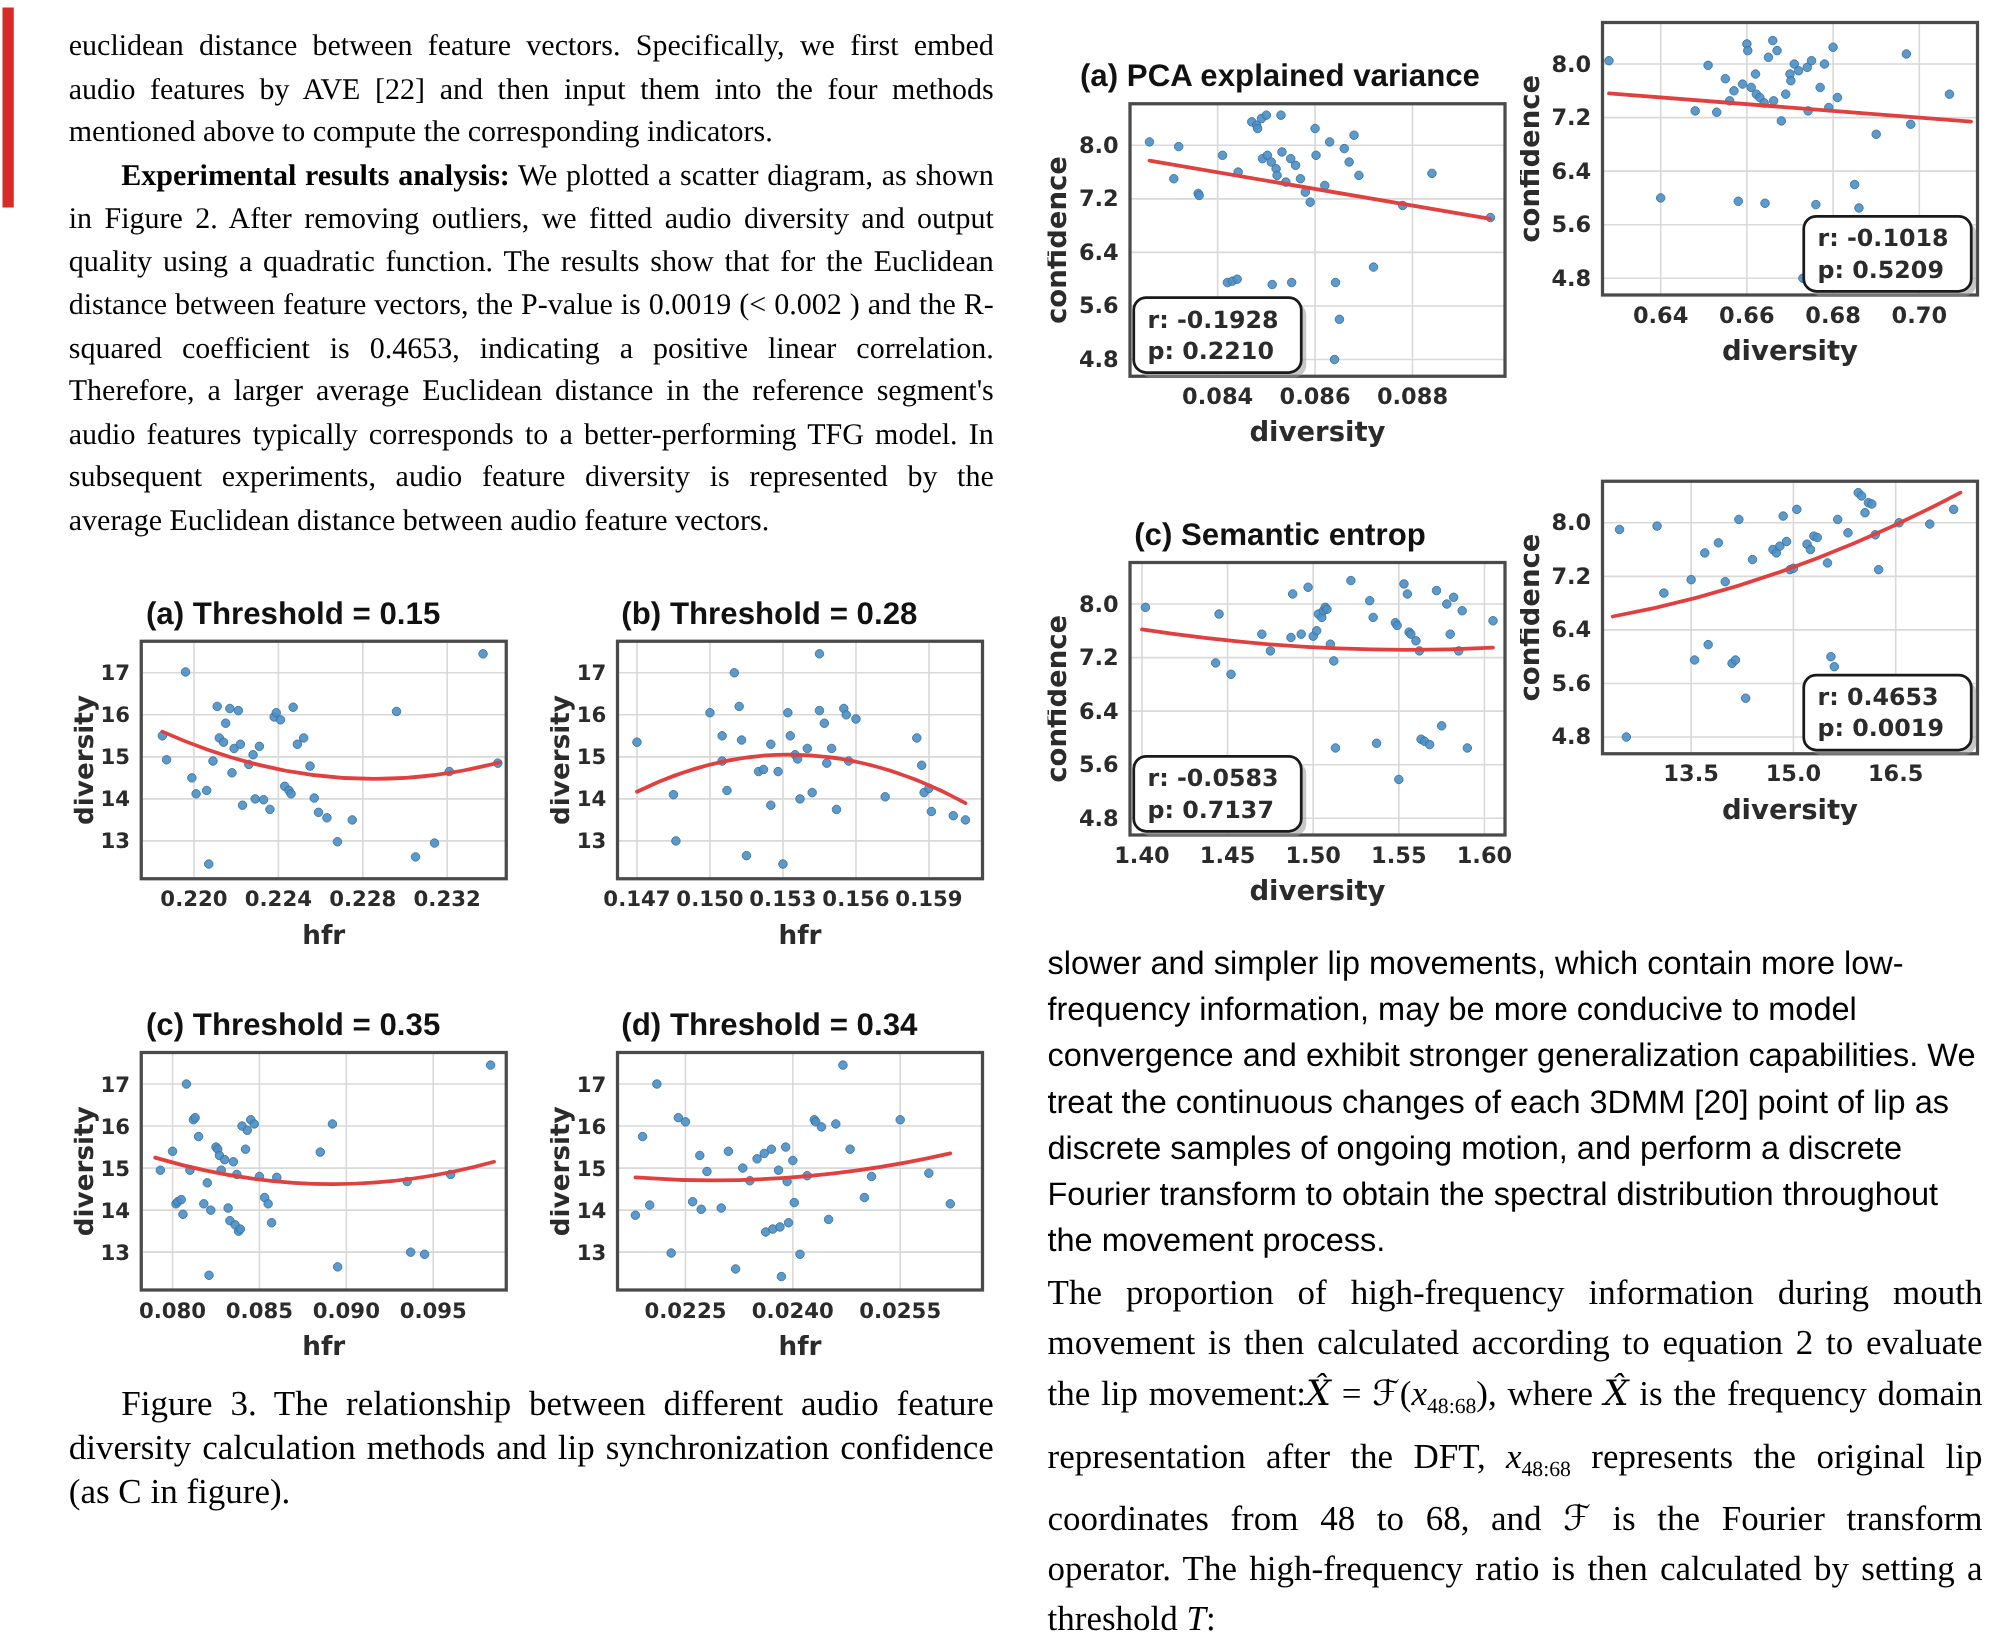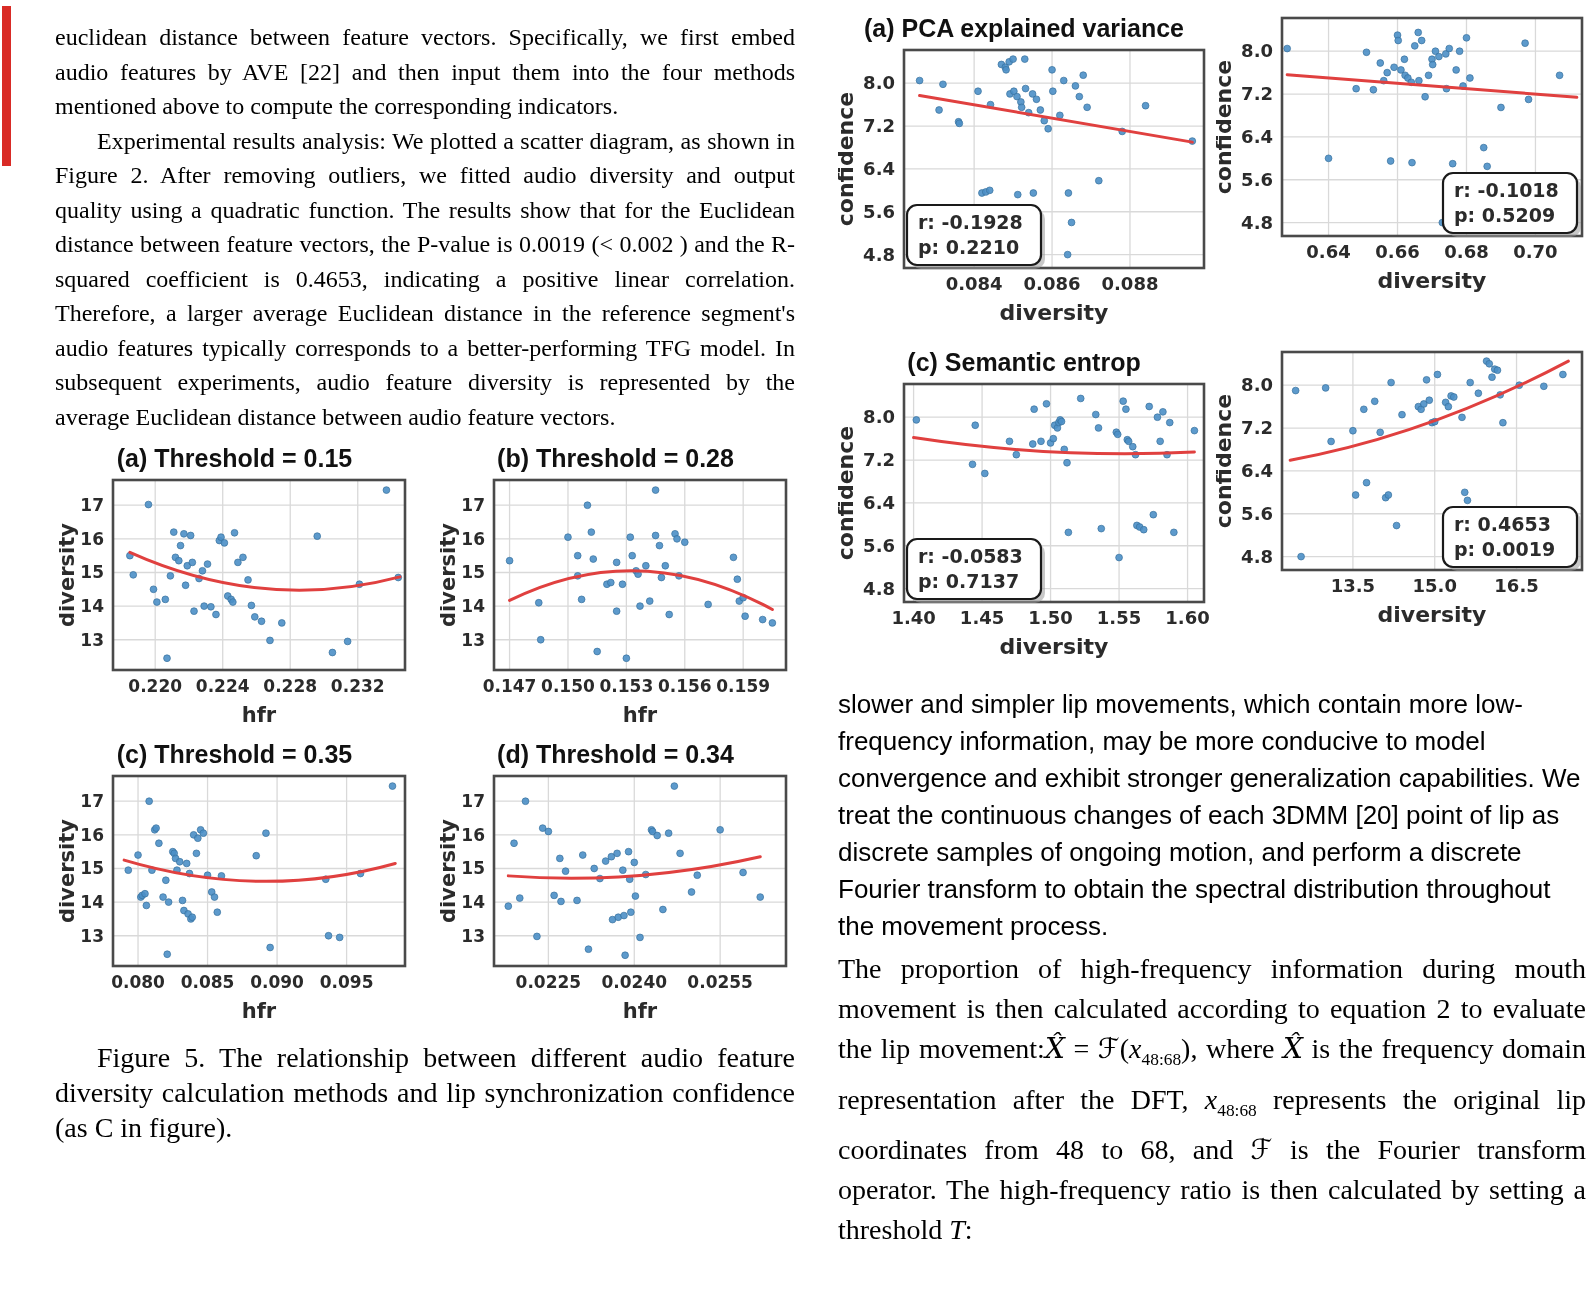--- a/index.html
+++ b/index.html
@@ -4,26 +4,26 @@
 <style>
   html,body{margin:0;padding:0;}
   body{width:1592px;height:1310px;position:relative;background:#ffffff;overflow:hidden;
        font-family:"Liberation Serif",serif;color:#000;}
   .red-mark{position:absolute;left:2px;top:6px;width:9px;height:160px;}
   .left-col{position:absolute;left:55px;top:20px;width:740px;}
   .right-col{position:absolute;left:838px;top:12px;width:748px;}
   .serif-p{font-family:"Liberation Serif",serif;font-size:24px;line-height:34.5px;
            text-align:justify;margin:0;}
   .serif-p.indent{text-indent:42px;}
-  .lead-bold{font-weight:normal;}
+  .lead-bold{font-weight:bold;}
   .fig-grid{display:grid;grid-template-columns:1fr 1fr;column-gap:22px;row-gap:8px;
             margin-top:8px;}
   .cell{display:flex;flex-direction:column;align-items:center;}
   .ctitle{font-family:"Liberation Sans",sans-serif;font-weight:bold;font-size:25px;
-          color:#111;text-align:center;line-height:32px;white-space:nowrap;}
+          color:#111;text-align:center;line-height:32px;white-space:nowrap;margin-top:33px;}
   .cmount{line-height:0;}
   .caption{font-family:"Liberation Serif",serif;font-size:28px;line-height:35px;
            text-align:justify;text-indent:42px;margin:14px 0 0 0;}
   .sans-p{font-family:"Liberation Sans",sans-serif;font-size:26px;line-height:37px;
           text-align:left;margin:14px 1px 0 0;}
   .rserif-p{font-family:"Liberation Serif",serif;font-size:28px;line-height:40px;
             text-align:justify;margin:4px 0 0 0;}
   sub{font-size:0.62em;}
 </style>
 </head>
@@ -318,21 +318,21 @@
             <text x="45" y="138.10619469026548" text-anchor="end" font-size="17" font-family="&quot;DejaVu Sans&quot;,sans-serif" font-weight="bold" fill="#2b2b2b">14</text>
             <text x="45" y="104.47787610619469" text-anchor="end" font-size="17" font-family="&quot;DejaVu Sans&quot;,sans-serif" font-weight="bold" fill="#2b2b2b">15</text>
             <text x="45" y="70.84955752212389" text-anchor="end" font-size="17" font-family="&quot;DejaVu Sans&quot;,sans-serif" font-weight="bold" fill="#2b2b2b">16</text>
             <text x="45" y="37.22123893805309" text-anchor="end" font-size="17" font-family="&quot;DejaVu Sans&quot;,sans-serif" font-weight="bold" fill="#2b2b2b">17</text>
             <text x="200" y="248" text-anchor="middle" font-size="21" font-family="&quot;DejaVu Sans&quot;,sans-serif" font-weight="bold" fill="#2b2b2b">hfr</text>
             <text transform="translate(15 101) rotate(-90)" text-anchor="middle" font-size="21" font-family="&quot;DejaVu Sans&quot;,sans-serif" font-weight="bold" fill="#2b2b2b">diversity</text>
           </svg></div>
     </div>
   </div>
 
-  <p class="caption">Figure 5. The relationship between different audio feature diversity calculation methods and lip synchronization confidence (as C in figure).</p>
+  <p class="caption">Figure 3. The relationship between different audio feature diversity calculation methods and lip synchronization confidence (as C in figure).</p>
 </div>
 
 <div class="right-col">
   <div class="fig-grid" style="margin-top:0;column-gap:6px;">
     <div class="cell">
       <div class="ctitle">(a) PCA explained variance</div>
       <div class="cmount"><svg width="372" height="294" viewBox="0 0 372 294">
             <rect x="66" y="6" width="300" height="218" fill="#ffffff"></rect>
             <line x1="136.12987012987054" y1="6" x2="136.12987012987054" y2="224" stroke="#d9d9d9" stroke-width="1.3"></line>
             <line x1="214.051948051948" y1="6" x2="214.051948051948" y2="224" stroke="#d9d9d9" stroke-width="1.3"></line>

